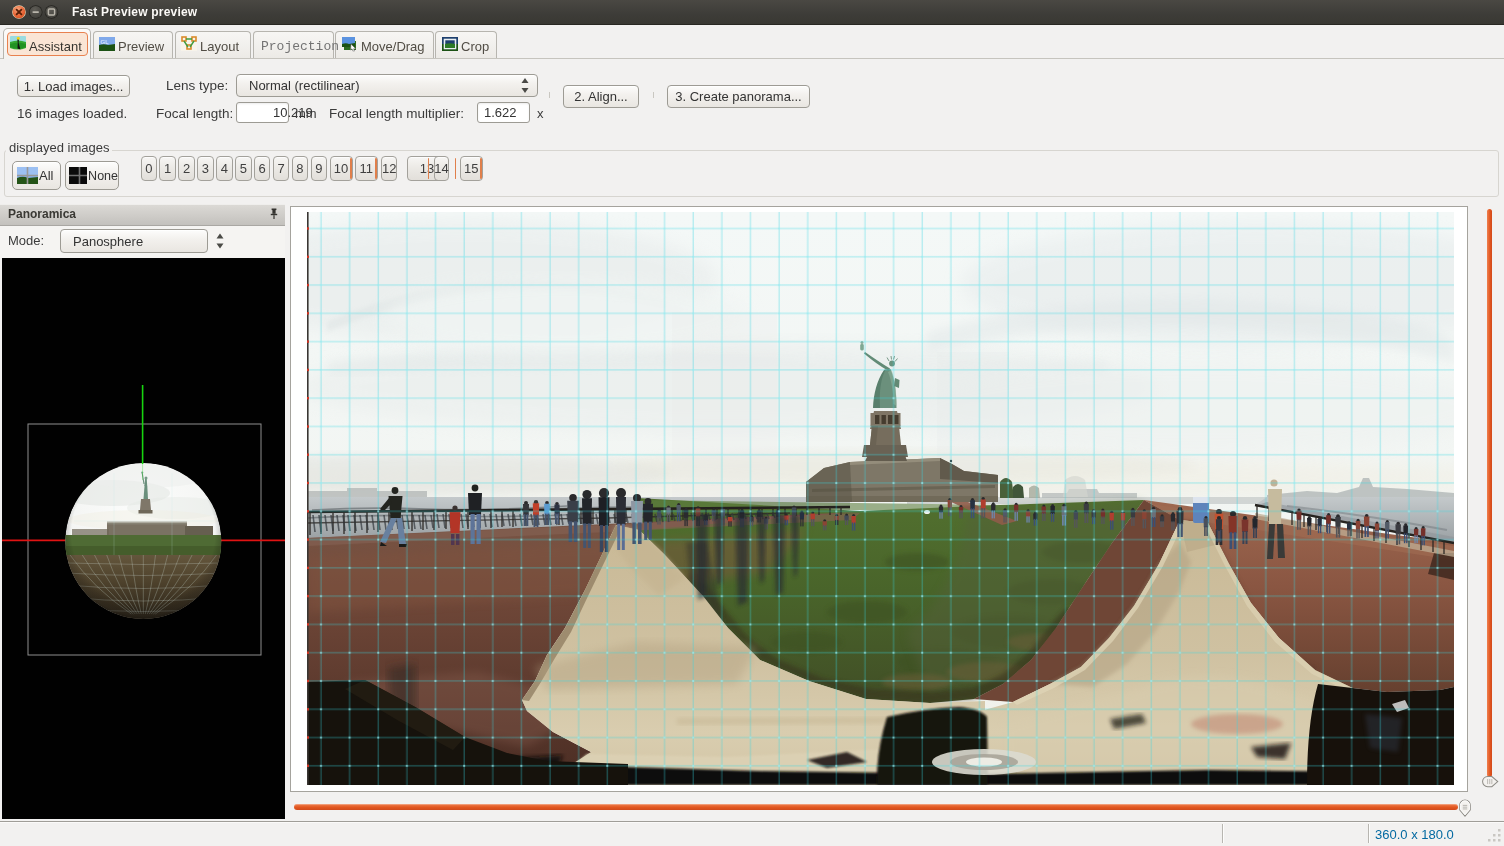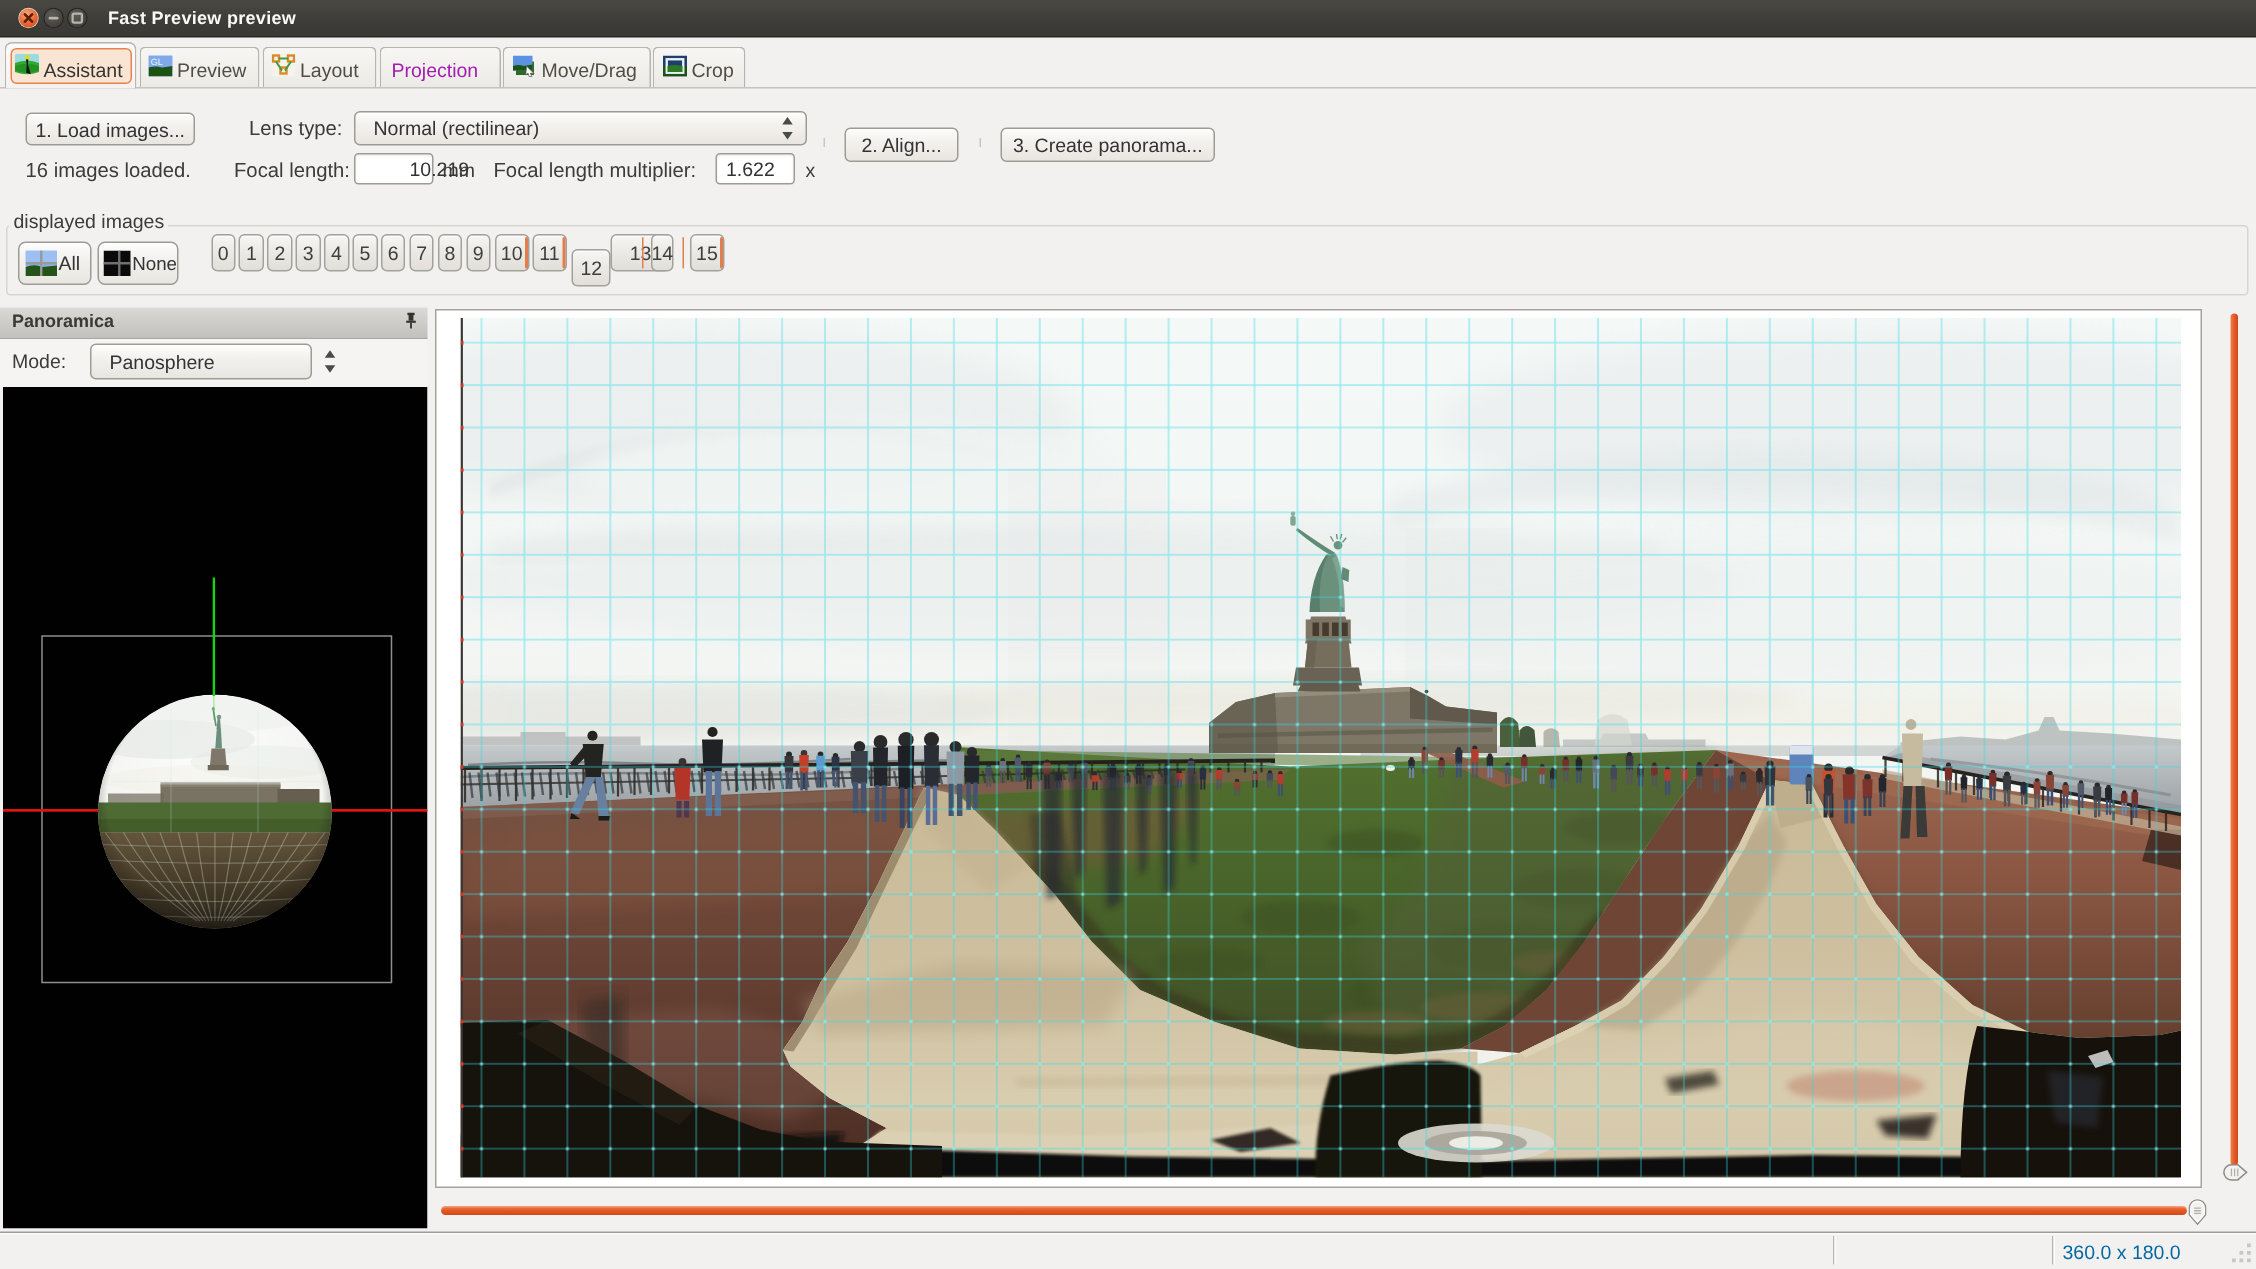--- a/index.html
+++ b/index.html
@@ -70,21 +70,21 @@
   </svg>
 <div class="lbl" style="left:118px;top:39px;color:#514d45;">Preview</div>
 <svg class="abs" style="left:181px;top:36px" width="16" height="15" viewBox="0 0 16 15">
     <rect width="16" height="15" fill="#f7f3ea"></rect>
     <rect x="1" y="1" width="4" height="4" fill="none" stroke="#d98a2b" stroke-width="1.6"></rect>
     <rect x="11" y="1" width="4" height="4" fill="none" stroke="#d98a2b" stroke-width="1.6"></rect>
     <rect x="6" y="9" width="4" height="4" fill="none" stroke="#d98a2b" stroke-width="1.6"></rect>
     <path d="M5 3 L11 3 M3 5 L7 11 M13 5 L9 11" stroke="#3f9c3f" stroke-width="1.4"></path>
   </svg>
 <div class="lbl" style="left:200px;top:39px;color:#514d45;">Layout</div>
-<div class="lbl" style="left:261px;top:39px;color:#a21caf;">Projection</div>
+<div class="lbl" style="left:261px;top:39px;color:#737373;font-family:Liberation Mono, monospace;">Projection</div>
 <svg class="abs" style="left:341px;top:37px" width="17" height="15" viewBox="0 0 17 15">
     <rect x="3" y="4" width="12" height="9" fill="#2d6b22"></rect>
     <rect x="1" y="0" width="13" height="10" fill="#5b93e0"></rect>
     <path d="M1 7 Q5 5.5 8 7 L14 6 L14 10 L1 10 Z" fill="#1c5214"></path>
     <path d="M10 7 L15 12 L12.6 11.8 L13.6 14 L11.8 14 L11 11.8 L9.5 13 Z" fill="#fff" stroke="#555" stroke-width=".5"></path>
   </svg>
 <div class="lbl" style="left:361px;top:39px;color:#514d45;">Move/Drag</div>
 <svg class="abs" style="left:442px;top:37px" width="16" height="14" viewBox="0 0 16 14">
     <rect width="16" height="14" fill="#1e3f6e"></rect>
     <rect x="0" y="7" width="16" height="7" fill="#1c5214"></rect>
@@ -132,21 +132,21 @@
 <div class="tog" style="left:216.1px;top:156px;width:16.5px;height:25px;">4</div>
 <div class="tog" style="left:235.0px;top:156px;width:16.5px;height:25px;">5</div>
 <div class="tog" style="left:253.9px;top:156px;width:16.5px;height:25px;">6</div>
 <div class="tog" style="left:272.8px;top:156px;width:16.5px;height:25px;">7</div>
 <div class="tog" style="left:291.7px;top:156px;width:16.5px;height:25px;">8</div>
 <div class="tog" style="left:310.6px;top:156px;width:16.5px;height:25px;">9</div>
 <div class="tog" style="left:329.6px;top:156px;width:23px;height:25px;">10</div>
 <div class="abs" style="left:350.1px;top:158px;width:1.6px;height:21px;background:#e07f4b;border-radius:1px;"></div>
 <div class="tog" style="left:354.8px;top:156px;width:23px;height:25px;">11</div>
 <div class="abs" style="left:375.3px;top:158px;width:1.6px;height:21px;background:#e07f4b;border-radius:1px;"></div>
-<div class="tog" style="left:381.2px;top:166px;width:26px;height:25px;">12</div>
+<div class="tog" style="left:381.2px;top:156px;width:16px;height:25px;">12</div>
 <div class="tog" style="left:407.0px;top:156px;width:40px;height:25px;">13</div>
 <div class="abs" style="left:427.5px;top:158px;width:1.6px;height:21px;background:#e07f4b;border-radius:1px;"></div>
 <div class="tog" style="left:434.0px;top:156px;width:15px;height:25px;">14</div>
 <div class="abs" style="left:454.5px;top:158px;width:1.6px;height:21px;background:#e07f4b;border-radius:1px;"></div>
 <div class="tog" style="left:459.8px;top:156px;width:23px;height:25px;">15</div>
 <div class="abs" style="left:480.3px;top:158px;width:1.6px;height:21px;background:#e07f4b;border-radius:1px;"></div>
 <div class="abs" style="left:0;top:204px;width:285px;height:20px;background:linear-gradient(#dbd9d5,#c3c1bd);
   border-top:1px solid #efeeec;border-bottom:1px solid #a9a7a3;"></div>
 <div class="abs" style="left:8px;top:207px;font-size:12px;font-weight:bold;color:#3a3934;">Panoramica</div>
 <svg class="abs" style="left:268px;top:207px" width="12" height="14" viewBox="0 0 12 14">

